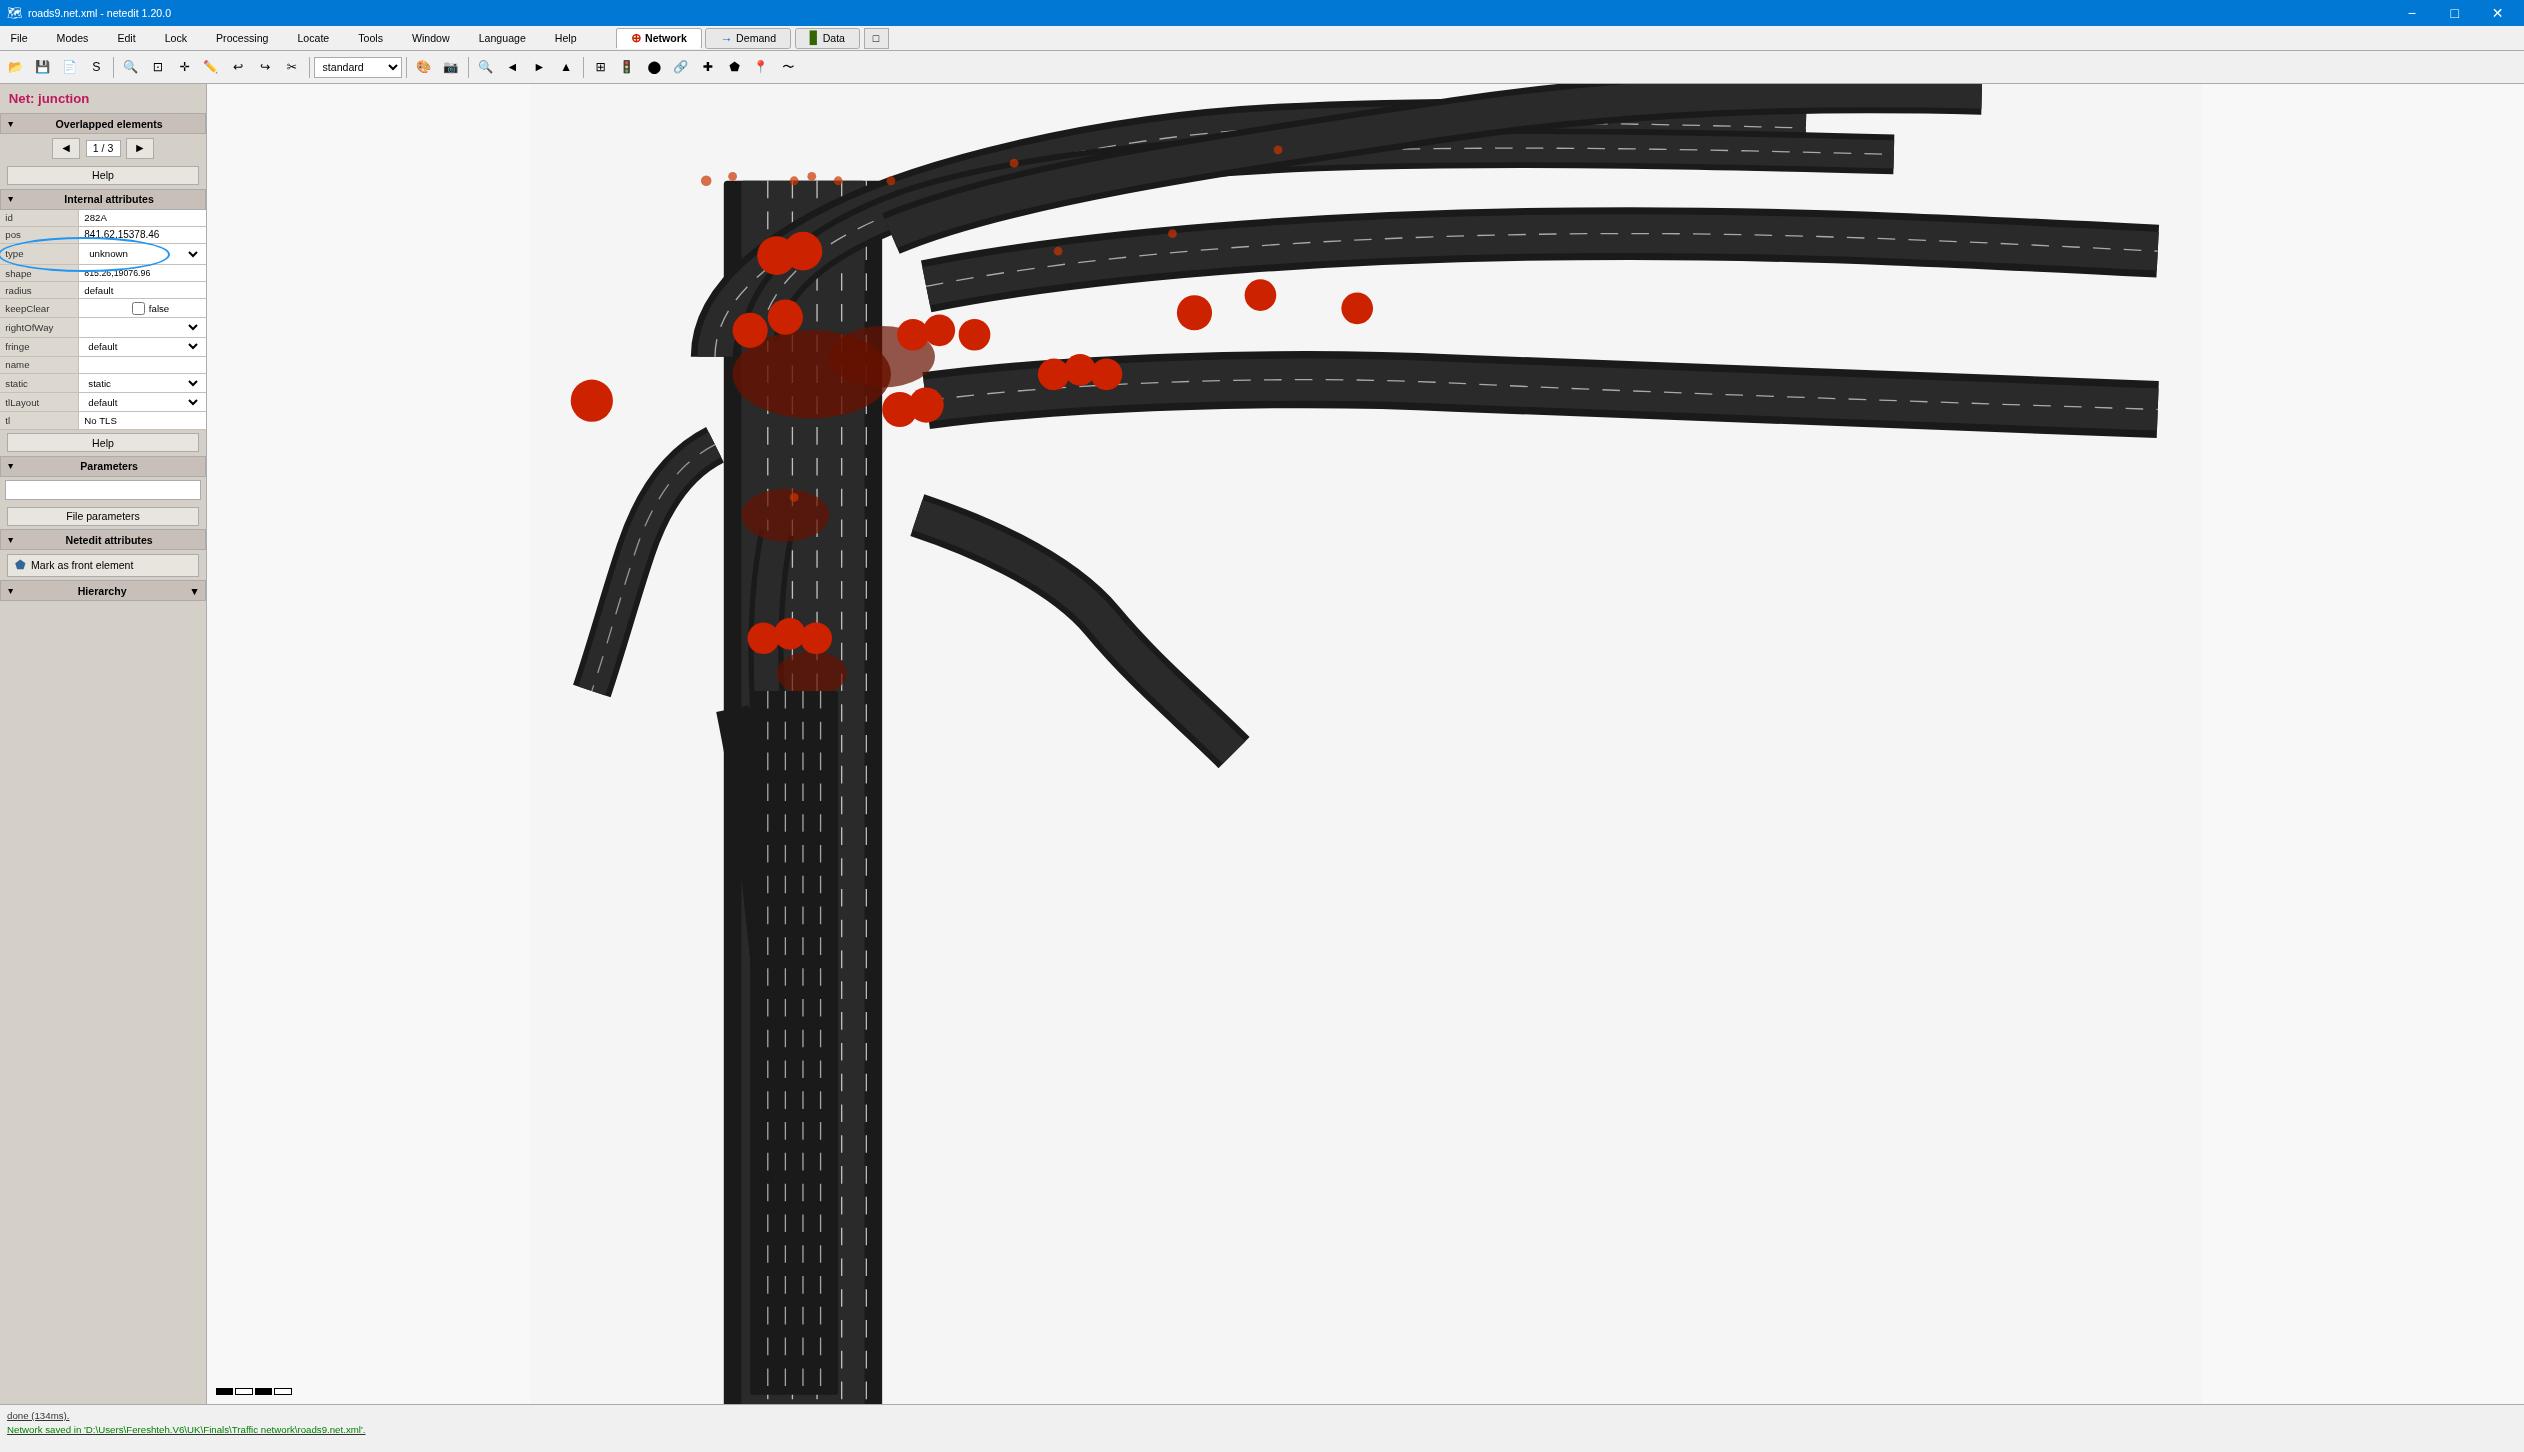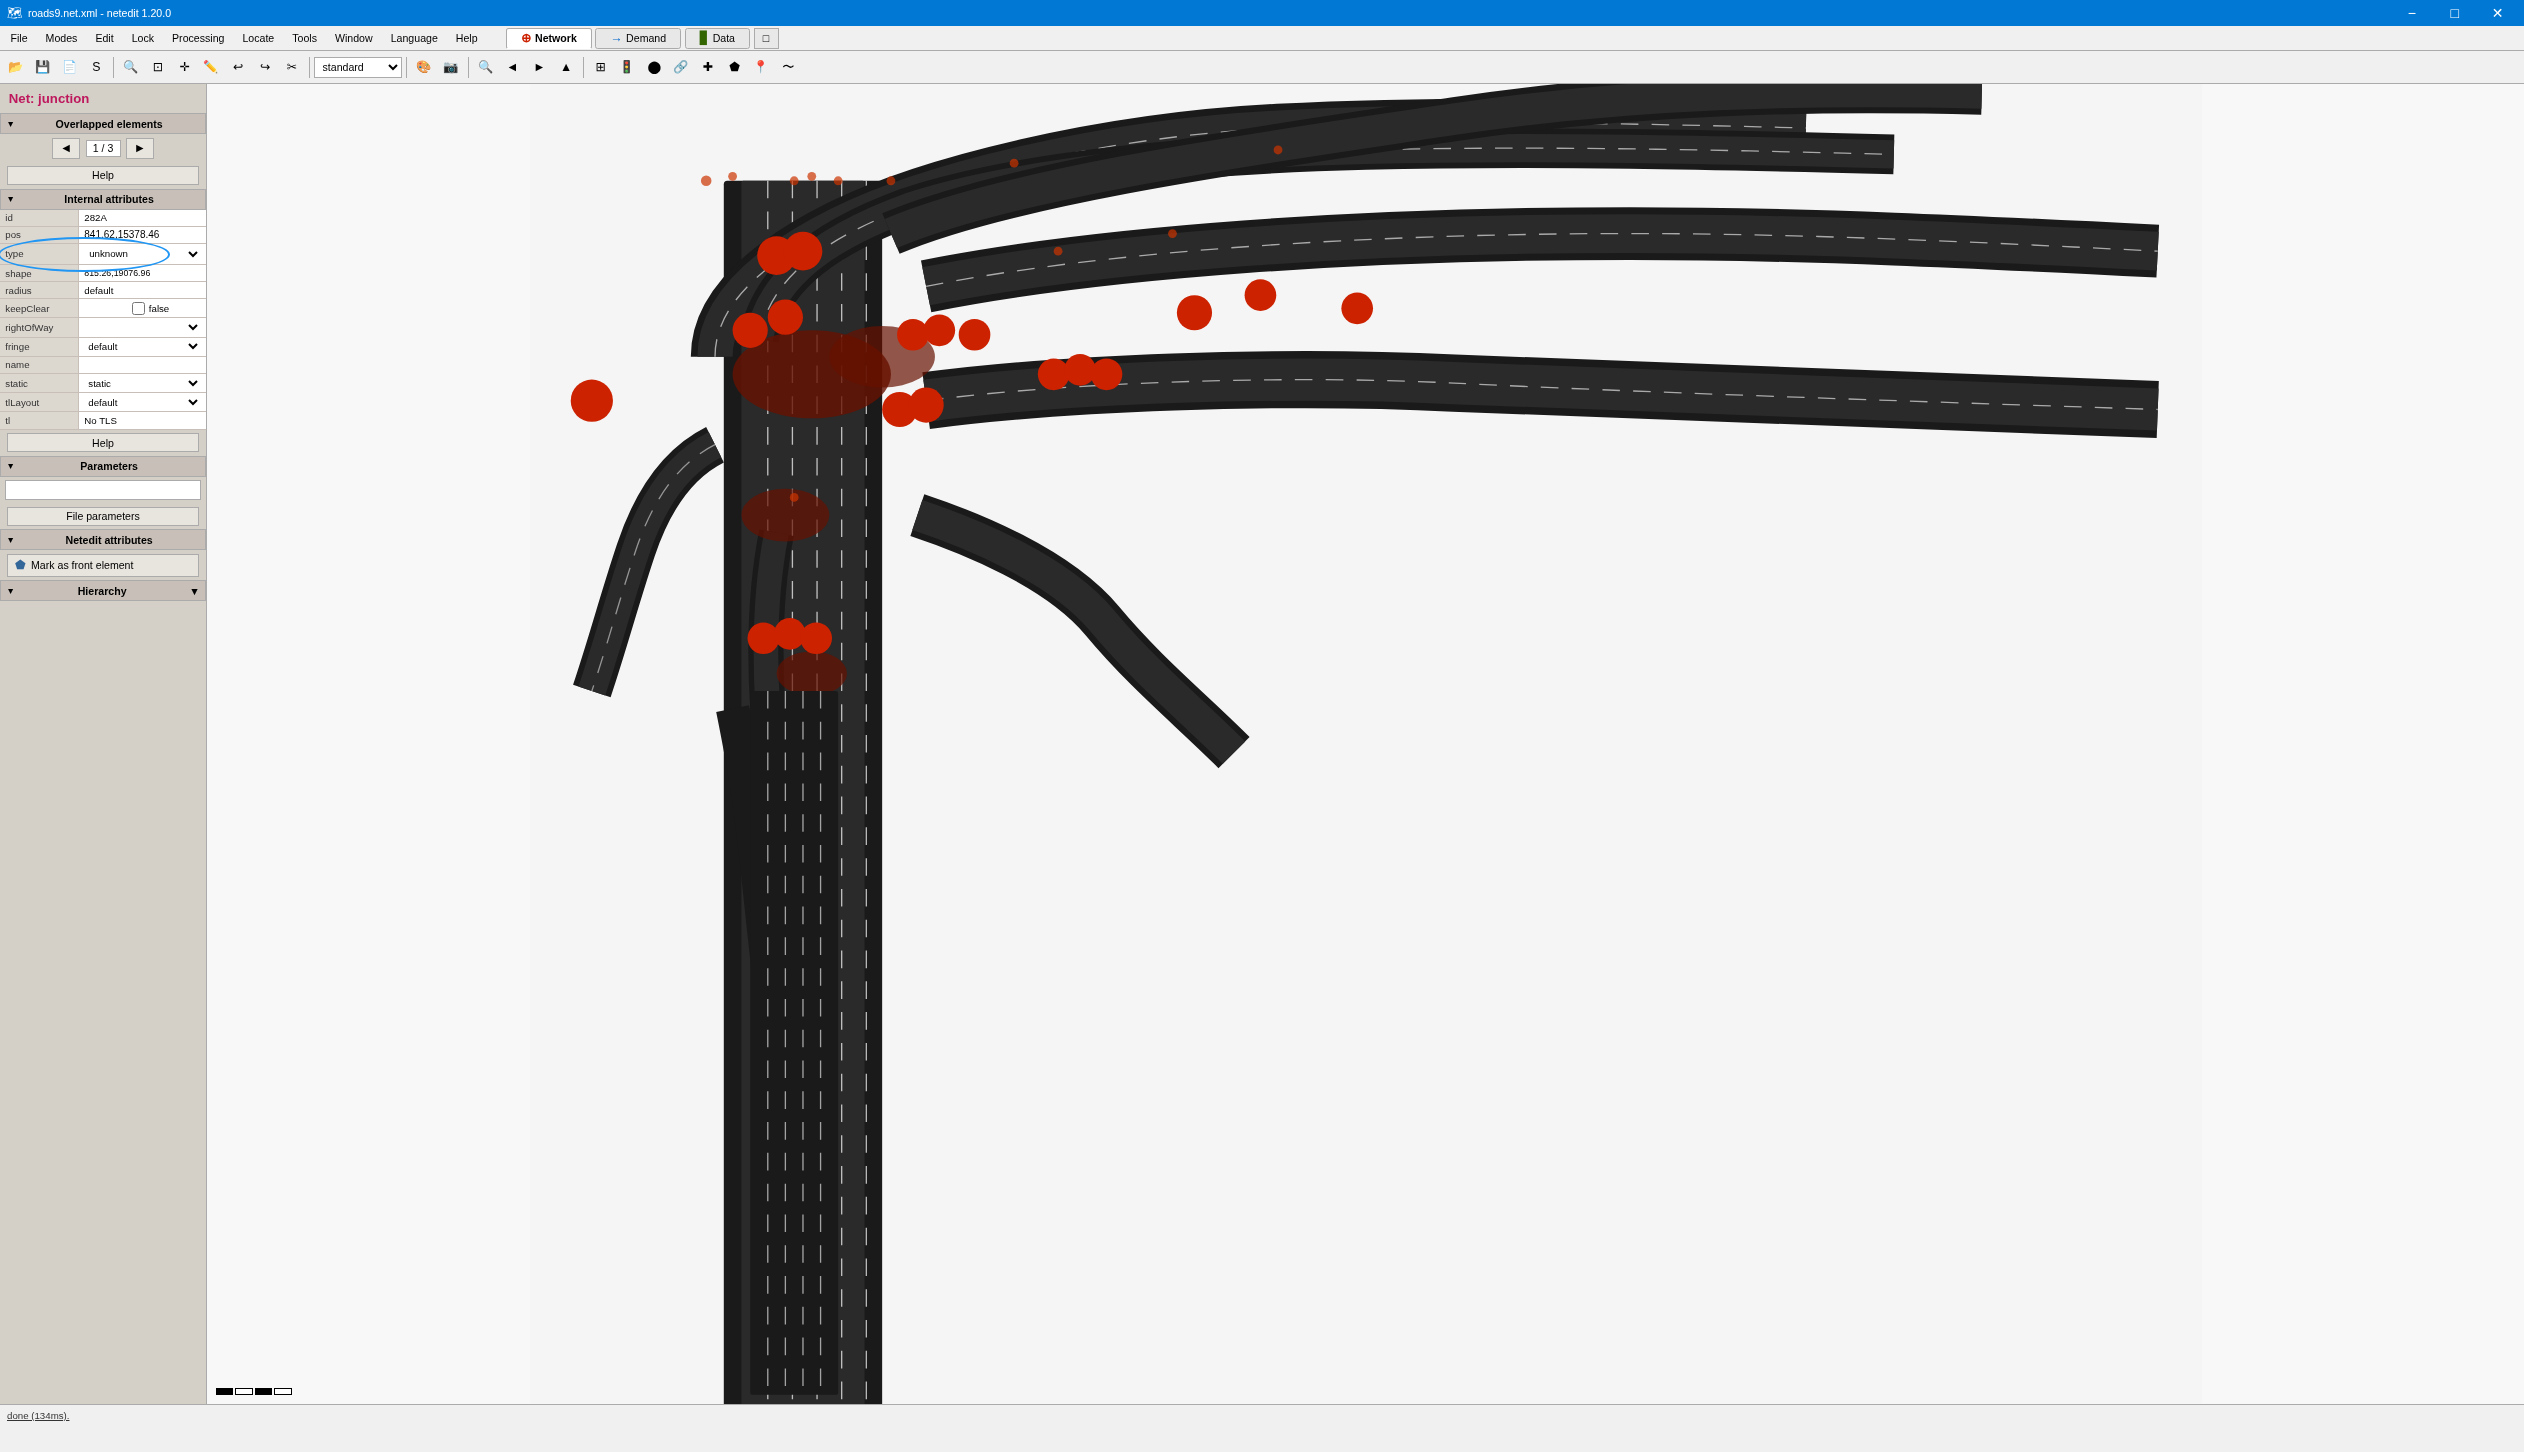--- a/index.html
+++ b/index.html
@@ -20,21 +20,21 @@
     .title-btn { width: 41px; height: 26.4px; border: none; background: transparent; color: white; font-size: 14px; cursor: pointer; display: flex; align-items: center; justify-content: center; }
 
     
     .menu-bar {
       background: #f0f0f0;
       height: 25px;
       display: flex;
       align-items: center;
       border-bottom: 0.9px solid #ababab;
       padding: 0 3.5px;
-      gap: 4px;
+      gap: 15px;
     }
     .menu-item {
       padding: 2.6px 7px;
       cursor: pointer;
       font-size: 10.6px;
       border-radius: 1.8px;
     }
 
     
     .mode-tabs {
@@ -694,15 +694,18 @@
       <div style="width:17.6px; height:7px; background:#fff; border:0.9px solid #000;"></div>
     </div>
   </div>
 
 </div>
 
 <div class="status-bar">
   <div class="status-line">
     <span>done (134ms).</span>
   </div>
+  <div class="status-line status-green">
+    <span>Network saved in 'D:\Users\Fereshteh.V6\UK\Finals\Traffic network\roads9.net.xml'.</span>
+  </div>
 
 </div>
 
 
 </body></html>

